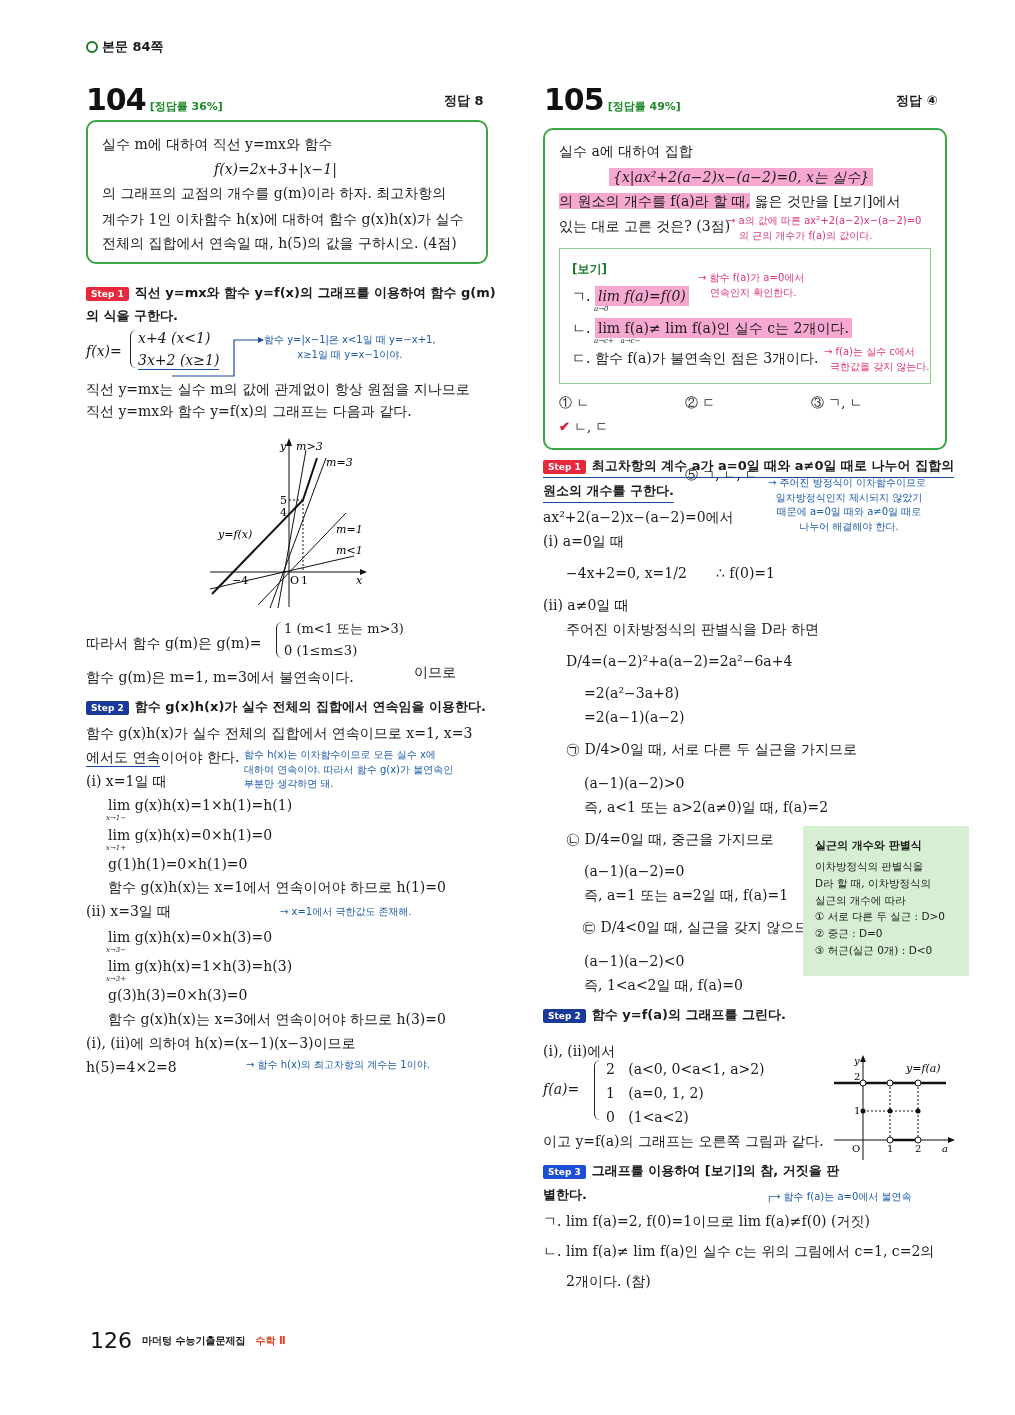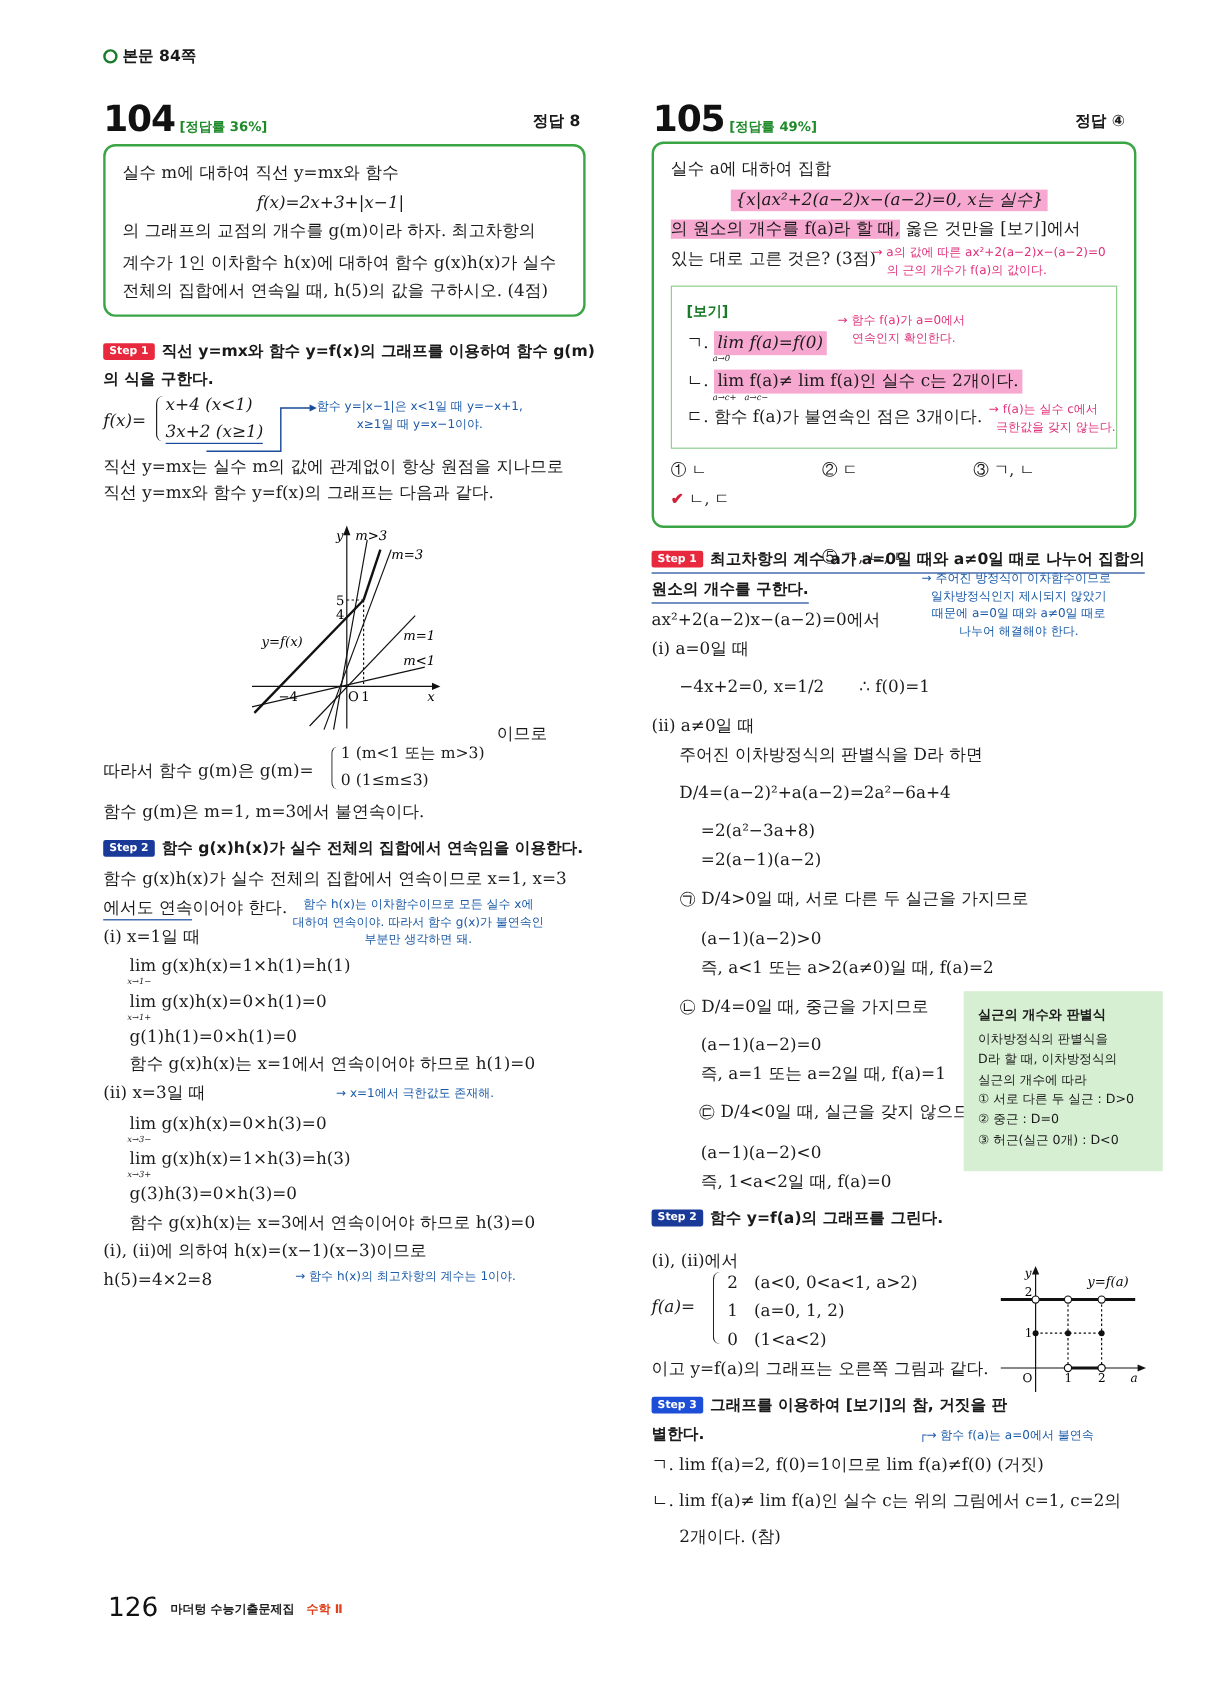--- a/index.html
+++ b/index.html
@@ -97,29 +97,29 @@
   <text x="32" y="152" font-size="11" font-family="DejaVu Serif, serif">−4</text>
   <text x="90" y="152" font-size="11" font-family="DejaVu Serif, serif">O</text>
   <text x="101" y="152" font-size="11" font-family="DejaVu Serif, serif">1</text>
   <text x="156" y="152" font-size="11" font-style="italic" font-family="DejaVu Serif, serif">x</text>
 </svg>
 
 <div class="abs line" style="left:86px;top:636px;">따라서 함수 g(m)은 g(m)=</div>
 <div class="abs" style="left:276px;top:622px;width:6px;height:36px;border-left:1.5px solid #222;border-radius:6px 0 0 6px;"></div>
 <div class="abs line" style="left:284px;top:622px;font-size:13px;">1  (m&lt;1 또는 m&gt;3)</div>
 <div class="abs line" style="left:284px;top:644px;font-size:13px;">0  (1≤m≤3)</div>
-<div class="abs line" style="left:414px;top:605px;">이므로</div>
+<div class="abs line" style="left:414px;top:666px;font-family:Liberation Serif, serif;">이므로</div>
 <div class="abs line" style="left:86px;top:670px;">함수 g(m)은 m=1, m=3에서 불연속이다.</div>
 
 <div class="abs bold" style="left:86px;top:698px;white-space:nowrap;">
   <span class="step s2">Step 2</span><span>함수 g(x)h(x)가 실수 전체의 집합에서 연속임을 이용한다.</span>
 </div>
 <div class="abs line" style="left:86px;top:726px;">함수 g(x)h(x)가 실수 전체의 집합에서 연속이므로 x=1, x=3</div>
 <div class="abs line ul" style="left:86px;top:750px;padding-bottom:2px;width:74px;overflow:visible;">에서도 연속이어야 한다.</div>
-<div class="abs note-blue" style="left:244px;top:748px;text-align:center;">
+<div class="abs note-blue" style="left:244px;top:748px;text-align:left;">
   <div>함수 h(x)는 이차함수이므로 모든 실수 x에</div>
   <div>대하여 연속이야. 따라서 함수 g(x)가 불연속인</div>
   <div>부분만 생각하면 돼.</div>
 </div>
 <div class="abs line" style="left:86px;top:774px;">(i) x=1일 때</div>
 <div class="abs line" style="left:108px;top:798px;">lim g(x)h(x)=1×h(1)=h(1)</div>
 <div class="abs" style="left:106px;top:814px;font-size:7px;font-style:italic;">x→1−</div>
 <div class="abs line" style="left:108px;top:828px;">lim g(x)h(x)=0×h(1)=0</div>
 <div class="abs" style="left:106px;top:844px;font-size:7px;font-style:italic;">x→1+</div>
 <div class="abs line" style="left:108px;top:857px;">g(1)h(1)=0×h(1)=0</div>
@@ -134,21 +134,21 @@
 <div class="abs line" style="left:108px;top:1012px;">함수 g(x)h(x)는 x=3에서 연속이어야 하므로 h(3)=0</div>
 <div class="abs line" style="left:86px;top:1036px;">(i), (ii)에 의하여 h(x)=(x−1)(x−3)이므로</div>
 <div class="abs line" style="left:86px;top:1060px;">h(5)=4×2=8</div>
 <div class="abs note-blue" style="left:246px;top:1058px;">→ <span>함수 h(x)의 최고차항의 계수는 1이야.</span></div>
 
 <div class="abs" style="left:544px;top:82px;">
   <span class="pnum">105</span><span class="rate">[정답률 49%]</span>
 </div>
 <div class="abs ans" style="left:896px;top:92px;">정답 ④</div>
 
-<div class="abs qbox" style="left:543px;top:118px;width:400px;height:318px;">
+<div class="abs qbox" style="left:543px;top:128px;width:400px;height:318px;">
   <div class="abs line" style="left:14px;top:14px;">실수 a에 대하여 집합</div>
   <div class="abs line i hl" style="left:64px;top:38px;padding:2px 4px;">{x|ax²+2(a−2)x−(a−2)=0, x는 실수}</div>
   <div class="abs line" style="left:14px;top:64px;"><span class="hl">의 원소의 개수를 f(a)라 할 때,</span><span> 옳은 것만을 [보기]에서</span></div>
   <div class="abs line" style="left:14px;top:89px;">있는 대로 고른 것은? (3점)</div>
   <div class="abs note-pink" style="left:182px;top:84px;">
     <div>→ <span>a의 값에 따른 ax²+2(a−2)x−(a−2)=0</span></div>
     <div style="padding-left:12px;">의 근의 개수가 f(a)의 값이다.</div>
   </div>
 
   <div class="abs boggi" style="left:14px;top:118px;width:370px;height:134px;">

